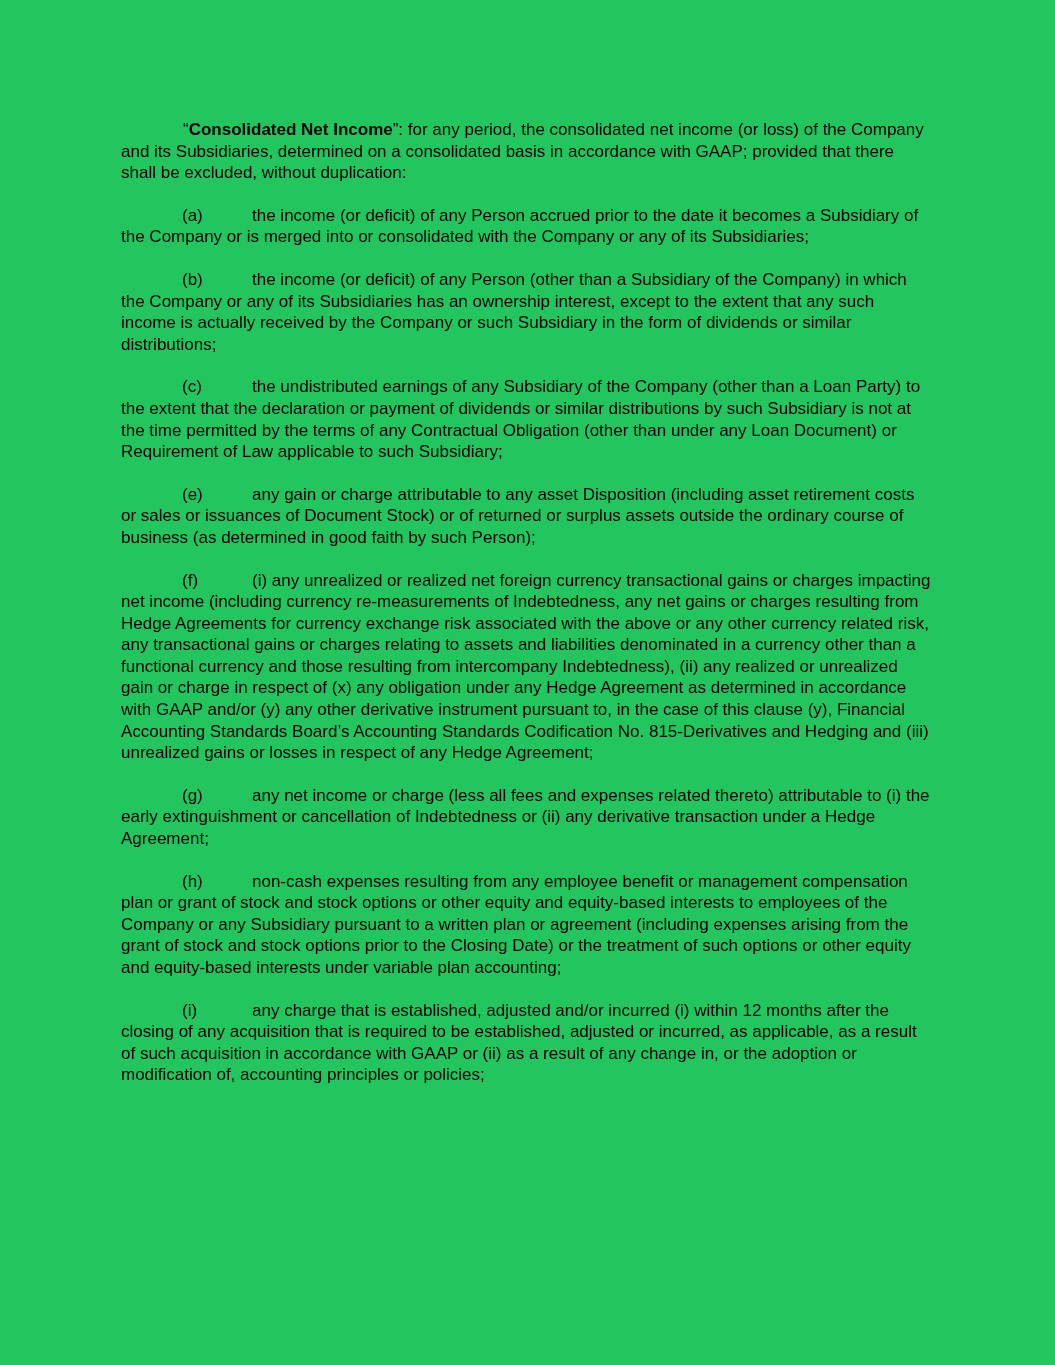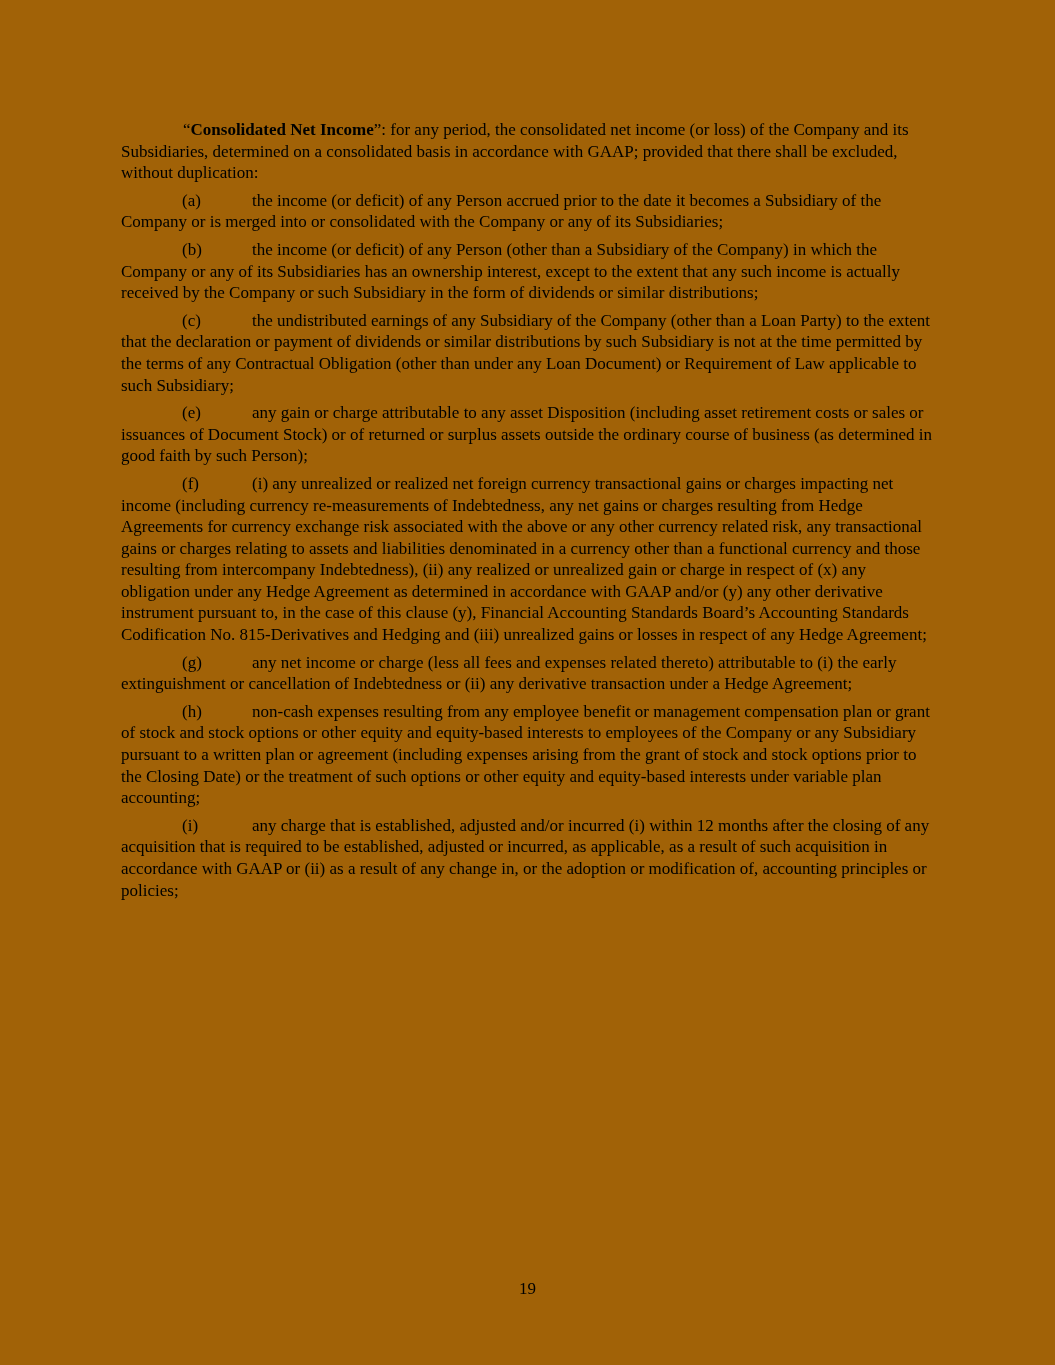--- a/index.html
+++ b/index.html
@@ -4,42 +4,42 @@
 <style>
   html, body {
     margin: 0;
     padding: 0;
     background: #e8e8e8;
   }
   .page {
     position: relative;
     width: 1055px;
     height: 1365px;
-    background: #a16207;
-    font-family: Liberation Serif, serif;
+    background: #22c55e;
+    font-family: Liberation Sans, sans-serif;
     color: #000000;
     overflow: hidden;
   }
   .content {
     position: absolute;
     left: 121px;
     top: 119px;
     width: 812px;
   }
   .para {
     margin: 0;
     font-size: 17px;
     line-height: 21.6px;
     text-align: left;
   }
   .para.intro {
     text-indent: 62px;
   }
   .para.clause {
-    margin-top: 6px;
+    margin-top: 21px;
     text-indent: 61px;
   }
   .clause-label {
     display: inline-block;
     width: 70px;
     text-indent: 0;
   }
   .term {
     font-weight: bold;
   }
@@ -63,14 +63,13 @@
         <p class="para clause"><span class="clause-label">(a)</span><span>the income (or deficit) of any Person accrued prior to the date it becomes a Subsidiary of the Company or is merged into or consolidated with the Company or any of its Subsidiaries;</span></p>
         <p class="para clause"><span class="clause-label">(b)</span><span>the income (or deficit) of any Person (other than a Subsidiary of the Company) in which the Company or any of its Subsidiaries has an ownership interest, except to the extent that any such income is actually received by the Company or such Subsidiary in the form of dividends or similar distributions;</span></p>
         <p class="para clause"><span class="clause-label">(c)</span><span>the undistributed earnings of any Subsidiary of the Company (other than a Loan Party) to the extent that the declaration or payment of dividends or similar distributions by such Subsidiary is not at the time permitted by the terms of any Contractual Obligation (other than under any Loan Document) or Requirement of Law applicable to such Subsidiary;</span></p>
         <p class="para clause"><span class="clause-label">(e)</span><span>any gain or charge attributable to any asset Disposition (including asset retirement costs or sales or issuances of Document Stock) or of returned or surplus assets outside the ordinary course of business (as determined in good faith by such Person);</span></p>
         <p class="para clause"><span class="clause-label">(f)</span><span>(i) any unrealized or realized net foreign currency transactional gains or charges impacting net income (including currency re-measurements of Indebtedness, any net gains or charges resulting from Hedge Agreements for currency exchange risk associated with the above or any other currency related risk, any transactional gains or charges relating to assets and liabilities denominated in a currency other than a functional currency and those resulting from intercompany Indebtedness), (ii) any realized or unrealized gain or charge in respect of (x) any obligation under any Hedge Agreement as determined in accordance with GAAP and/or (y) any other derivative instrument pursuant to, in the case of this clause (y), Financial Accounting Standards Board’s Accounting Standards Codification No. 815-Derivatives and Hedging and (iii) unrealized gains or losses in respect of any Hedge Agreement;</span></p>
         <p class="para clause"><span class="clause-label">(g)</span><span>any net income or charge (less all fees and expenses related thereto) attributable to (i) the early extinguishment or cancellation of Indebtedness or (ii) any derivative transaction under a Hedge Agreement;</span></p>
         <p class="para clause"><span class="clause-label">(h)</span><span>non-cash expenses resulting from any employee benefit or management compensation plan or grant of stock and stock options or other equity and equity-based interests to employees of the Company or any Subsidiary pursuant to a written plan or agreement (including expenses arising from the grant of stock and stock options prior to the Closing Date) or the treatment of such options or other equity and equity-based interests under variable plan accounting;</span></p>
         <p class="para clause"><span class="clause-label">(i)</span><span>any charge that is established, adjusted and/or incurred (i) within 12 months after the closing of any acquisition that is required to be established, adjusted or incurred, as applicable, as a result of such acquisition in accordance with GAAP or (ii) as a result of any change in, or the adoption or modification of, accounting principles or policies;</span></p>
       </div>
   </div>
-  <div class="page-number">19</div>
 </div>
 
 </body></html>

